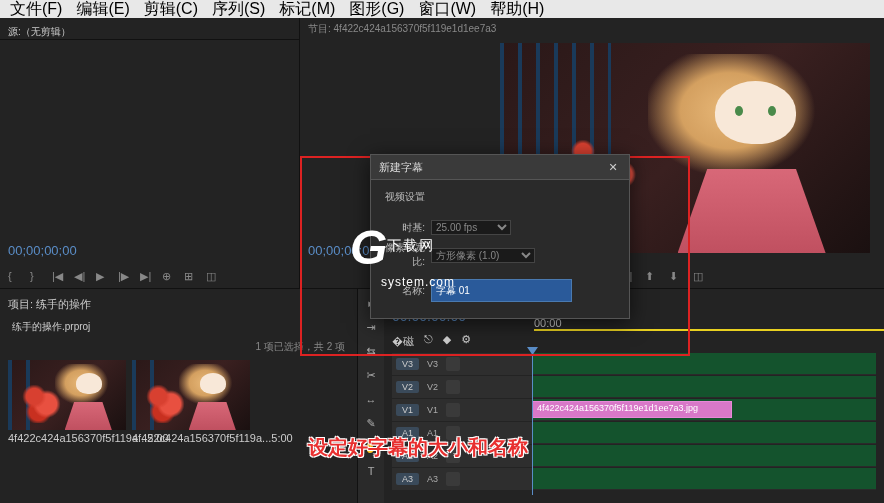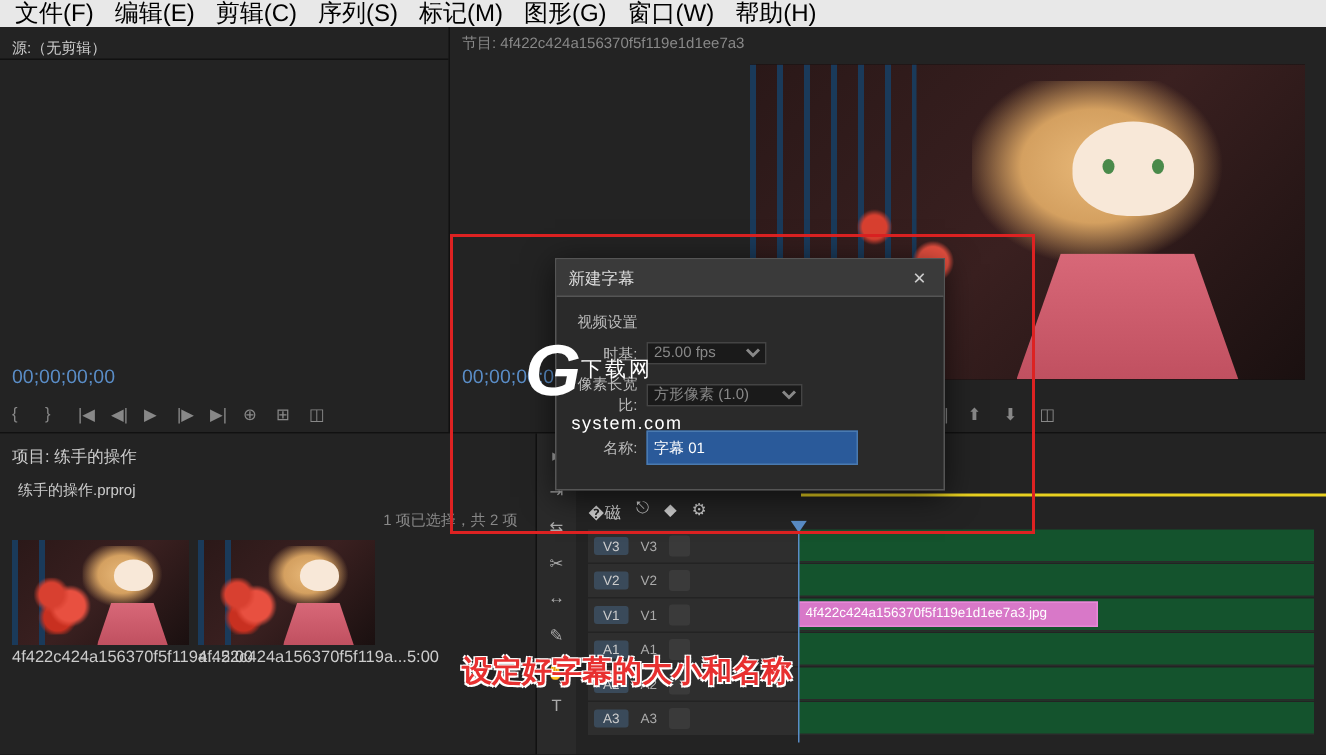--- a/index.html
+++ b/index.html
@@ -49,26 +49,26 @@
 .track{display:flex;height:22px;margin-bottom:1px}
 .track .head{width:140px;background:#2e2e2e;display:flex;align-items:center;gap:4px;padding:0 4px}
 .track .head .tag{background:#3a4a5a;color:#ccc;padding:1px 6px;font-size:9px;border-radius:2px}
 .track .head .lbl{color:#aaa;font-size:9px;padding:1px 4px}
 .track .head .btn{width:14px;height:14px;background:#3a3a3a;border-radius:2px}
 .track .lane{flex:1;background:#14532d;position:relative;border-bottom:1px solid #2a2a2a}
 .clip{position:absolute;top:2px;bottom:2px;background:#d878c8;border:1px solid #e888d8;font-size:9px;color:#fff;padding:1px 4px;overflow:hidden}
 .playhead{position:absolute;top:0;bottom:0;width:1px;background:#5a8dc7}
 .playhead::before{content:"";position:absolute;top:-6px;left:-5px;width:11px;height:8px;background:#5a8dc7;clip-path:polygon(0 0,100% 0,50% 100%)}
 .yellow-line{position:absolute;height:2px;background:#e8d020}
-.dialog{position:absolute;top:172px;left:370px;width:260px;background:#2a2a2a;border:1px solid #555;box-shadow:0 4px 20px rgba(0,0,0,.6);z-index:100}
+.dialog{position:absolute;top:154px;left:370px;width:260px;background:#2a2a2a;border:1px solid #555;box-shadow:0 4px 20px rgba(0,0,0,.6);z-index:100}
 .dialog-title{background:#3a3a3a;padding:4px 8px;display:flex;justify-content:space-between;align-items:center;border-bottom:1px solid #555}
 .dialog-title span{color:#ddd;font-size:11px}
 .dialog-close{width:16px;height:16px;display:flex;align-items:center;justify-content:center;color:#ccc;cursor:pointer}
 .dialog-body{padding:10px 14px}
-.dialog-section{color:#bbb;font-size:10px;margin-bottom:6px}
+.dialog-section{color:#bbb;font-size:10px;margin-bottom:16px}
 .dialog-row{display:flex;align-items:center;gap:6px;margin-bottom:6px}
 .dialog-row .lbl{width:40px;text-align:right;color:#bbb;font-size:10px}
 .dialog-row .val{color:#6a9dd7;font-size:10px}
 .dialog-row input[type=text]{background:#1a1a1a;border:1px solid #4a7ab0;color:#fff;padding:5px 4px;font-size:10px;width:141px}
 .dialog-row input.selected{background:#2a5a9a}
 .dialog-row select{background:#1a1a1a;border:1px solid #444;color:#888;font-size:10px;width:80px}
 .dialog-buttons{display:flex;justify-content:center;gap:12px;padding:8px 0 12px}
 .dialog-buttons button{background:transparent;border:1px solid #888;border-radius:10px;color:#ccc;padding:2px 18px;font-size:10px;cursor:pointer}
 .red-box{position:absolute;border:2px solid #d22;pointer-events:none;z-index:50}
 .watermark{position:absolute;top:220px;left:350px;z-index:200;pointer-events:none}

